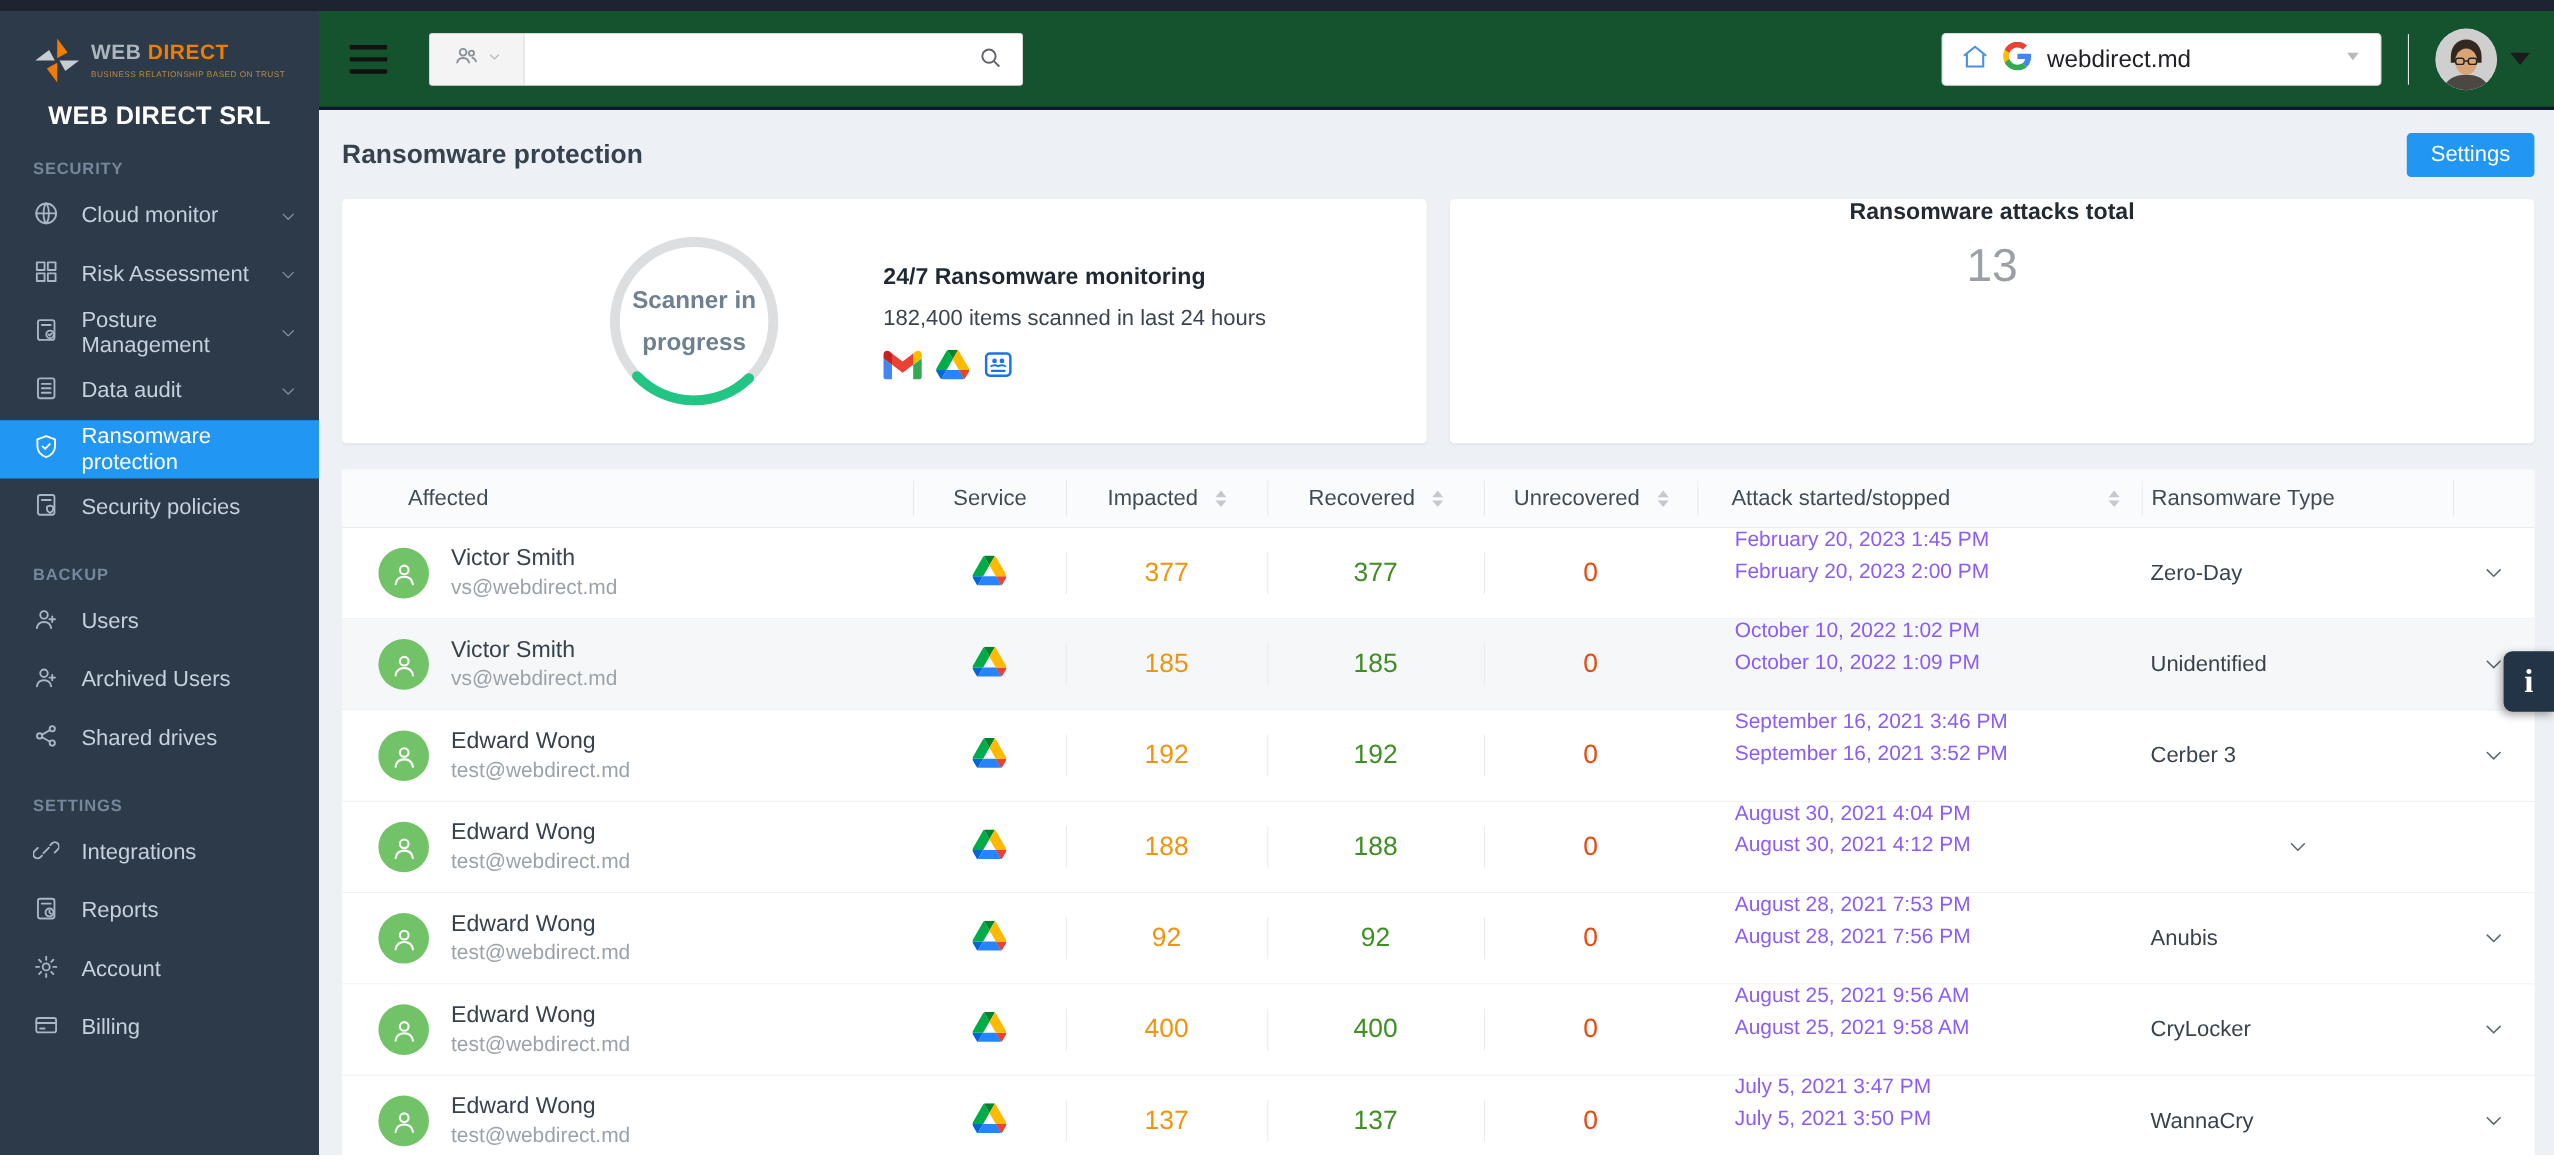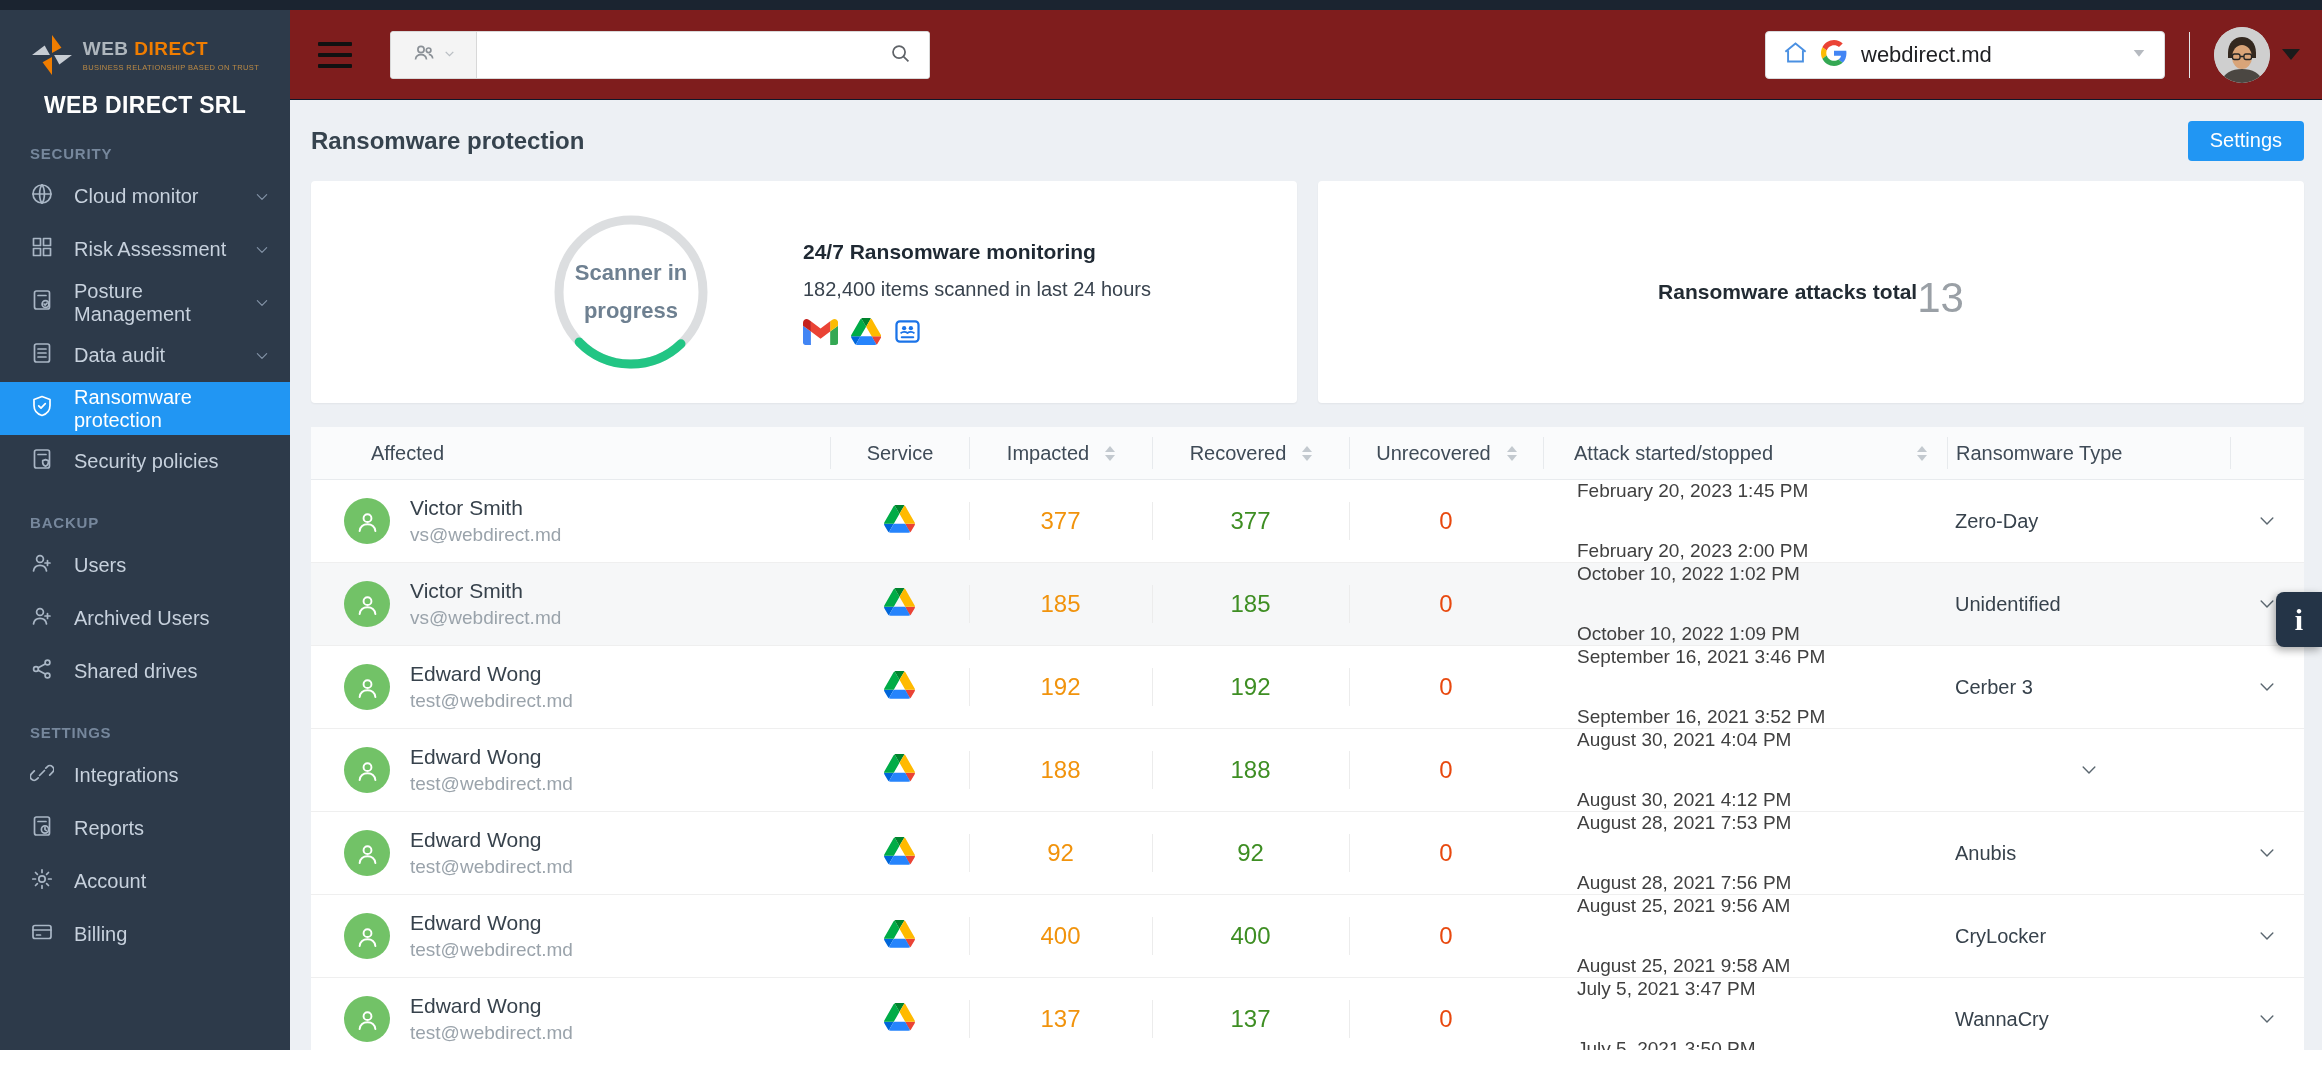--- a/index.html
+++ b/index.html
@@ -33,22 +33,22 @@
   .sec-title{padding-left:30px;font-size:15px;font-weight:700;color:#76879c;letter-spacing:.8px;margin:26px 0 8px}
   .sec-title.first{margin-top:0}
   .nav-item{height:53px;display:flex;align-items:center;padding:0 20px 0 30px;color:#c7d1dd;font-size:20px;cursor:pointer}
   .nav-item svg{width:24px;height:24px;margin-right:20px;color:#a9b6c5;flex:0 0 auto}
   .nav-item .chev{margin-left:auto;display:flex}
   .nav-item .chev svg{width:16px;height:16px;margin-right:0;color:#8494a8}
   .nav-item.active{background:var(--accent);color:#fff}
   .nav-item.active svg{color:#fff}
 
   
-  .topbar{position:absolute;left:290px;right:0;top:10px;height:90px;background:#7f1d1d;
-    border-bottom:1px solid #0f172a;display:flex;align-items:center;z-index:5}
+  .topbar{position:absolute;left:290px;right:0;top:10px;height:90px;background:#14532d;
+    border-bottom:3px solid #0f172a;display:flex;align-items:center;z-index:5}
   .hamburger{margin-left:28px;width:34px;display:flex;flex-direction:column;gap:7px;cursor:pointer}
   .hamburger i{display:block;height:4px;background:#111;border-radius:1px}
   .searchbox{margin-left:38px;display:flex;align-items:stretch;height:48px;width:540px;
     border:1px solid #d8d8d8;border-radius:3px;background:#fff;overflow:hidden}
   .search-seg{width:86px;background:#f4f4f4;border-right:1px solid #d8d8d8;display:flex;
     align-items:center;justify-content:center;gap:7px;cursor:pointer}
   .search-seg svg{color:#8a9096}
   .search-seg .mini-chev svg{color:#b9bec3}
   .searchbox input{flex:1;border:none;outline:none;font-size:20px;padding:0 14px;
     font-family:"Liberation Sans", sans-serif}
@@ -79,21 +79,21 @@
   .card.monitor{display:flex;align-items:center}
   .scan-wrap{margin-left:240px;width:160px;height:160px;position:relative;flex:0 0 auto}
   .scan-wrap svg{position:absolute;inset:0}
   .scan-label{position:absolute;inset:0;display:flex;flex-direction:column;align-items:center;
     justify-content:center;gap:12px;font-size:22px;font-weight:700;color:#6e8091;}
   .monitor-info{margin-left:92px}
   .monitor-title{font-size:21px;font-weight:700;color:#1f2933}
   .monitor-sub{font-size:20px;color:#39434e;margin-top:14px}
   .monitor-services{display:flex;align-items:center;gap:13px;margin-top:17px}
   .monitor-services svg{height:27px;width:auto;display:block}
-  .card.attacks{display:flex;flex-direction:row;align-items:center;justify-content:center}
+  .card.attacks{display:flex;flex-direction:column;align-items:center;}
   .attacks-title{font-size:21px;font-weight:700;color:#222b33}
   .attacks-total{font-size:42px;color:#9aa0a6;margin-top:12px}
 
   
   .table{margin-top:24px;background:#fff;border-radius:2px}
   .thead,.trow{display:grid;grid-template-columns:519px 139px 183px 197px 194px 404px 283px 74px}
   .thead{height:53px;background:#fafbfc;border-bottom:1px solid #e8ebee;align-items:center;
     color:#3f4b57;font-size:20px}
   .th{display:flex;align-items:center;height:60%;border-left:1px solid #e7eaed;padding:0 8px}
   .th:first-child{border-left:none;padding-left:60px}
@@ -114,22 +114,22 @@
   .who .nm{font-size:21px;color:#37424c}
   .who .em{font-size:19px;color:#9aa3ab;margin-top:4px}
   .c-service{justify-content:center}
   .c-service svg{width:31px;height:auto}
   .c-num{justify-content:center;font-size:24px;position:relative}
   .c-num::before{content:"";position:absolute;left:0;top:50%;transform:translateY(-50%);
     width:1px;height:38px;background:#ececec}
   .c-num.impacted{color:var(--impacted)}
   .c-num.recovered{color:var(--recovered)}
   .c-num.unrecovered{color:var(--unrecovered)}
-  .c-dates{flex-direction:column;justify-content:space-between;align-items:flex-start;gap:7px;
-    padding-left:34px;font-size:19px;color:#404040}
+  .c-dates{flex-direction:column;justify-content:flex-start;align-items:flex-start;gap:7px;
+    padding-left:34px;font-size:19px;color:#8b5cf6}
   .c-type{font-size:20px;color:#37424c;padding-left:8px}
   .c-chev{justify-content:center;cursor:pointer}
   .c-chev svg{width:20px;height:20px;color:#5b6770}
 
   
   .info-tab{position:absolute;right:0;top:592px;width:46px;height:55px;background:#243447;
     border-radius:8px 0 0 8px;display:flex;align-items:center;justify-content:center;z-index:60;
     box-shadow:-2px 3px 8px rgba(0,0,0,.35);cursor:pointer;
     color:#fff;font-family:"Liberation Serif", serif;font-weight:700;font-size:30px}
 </style>

